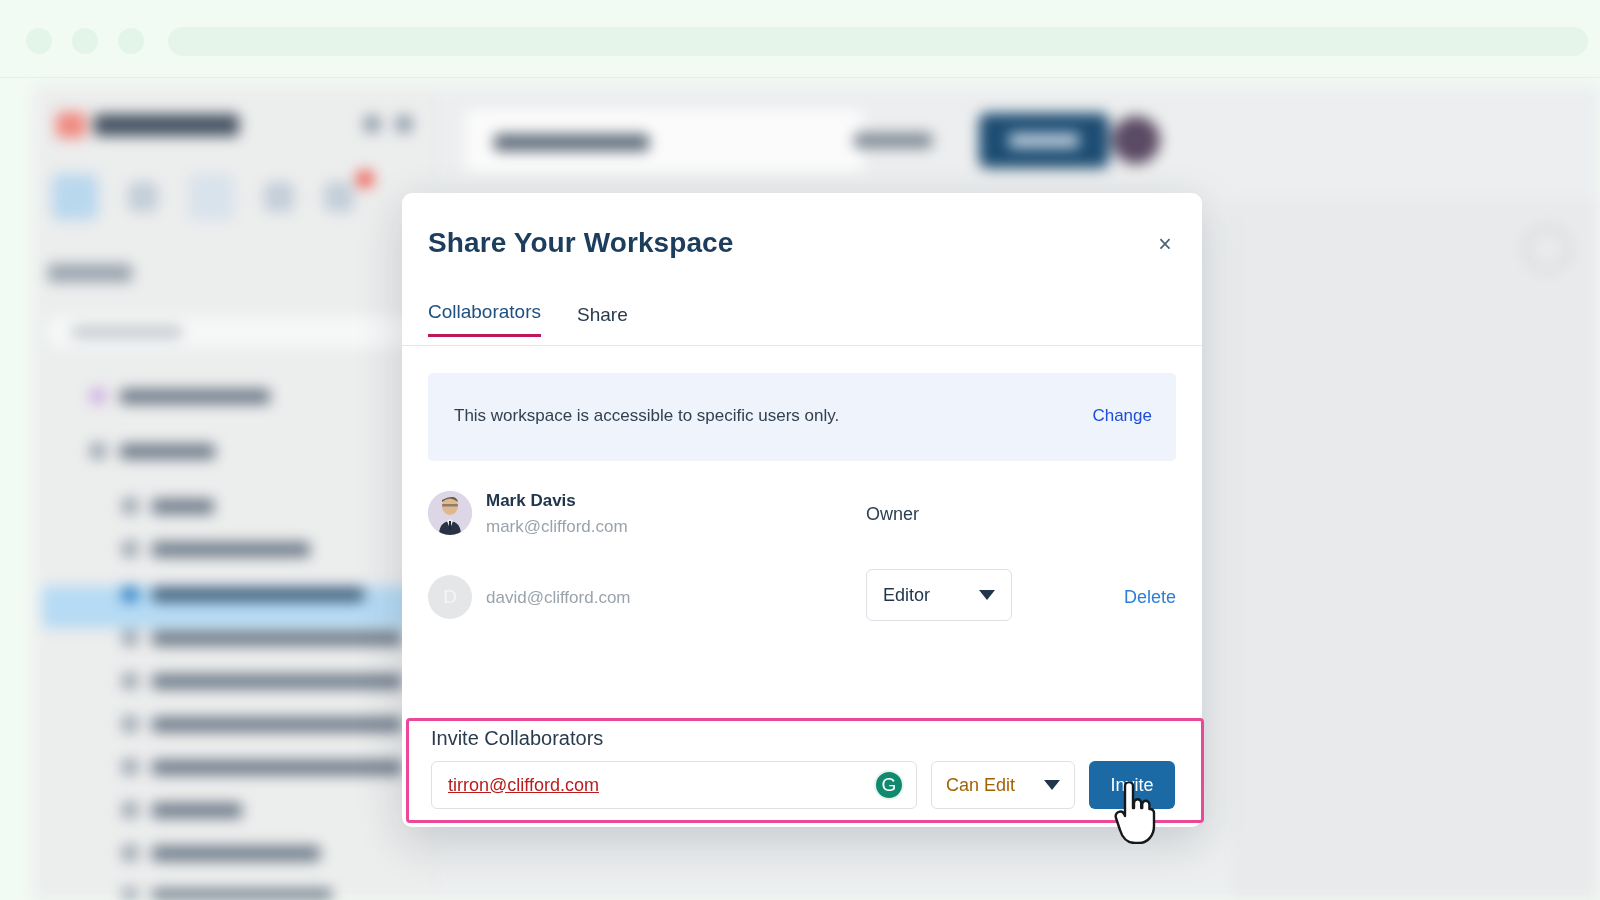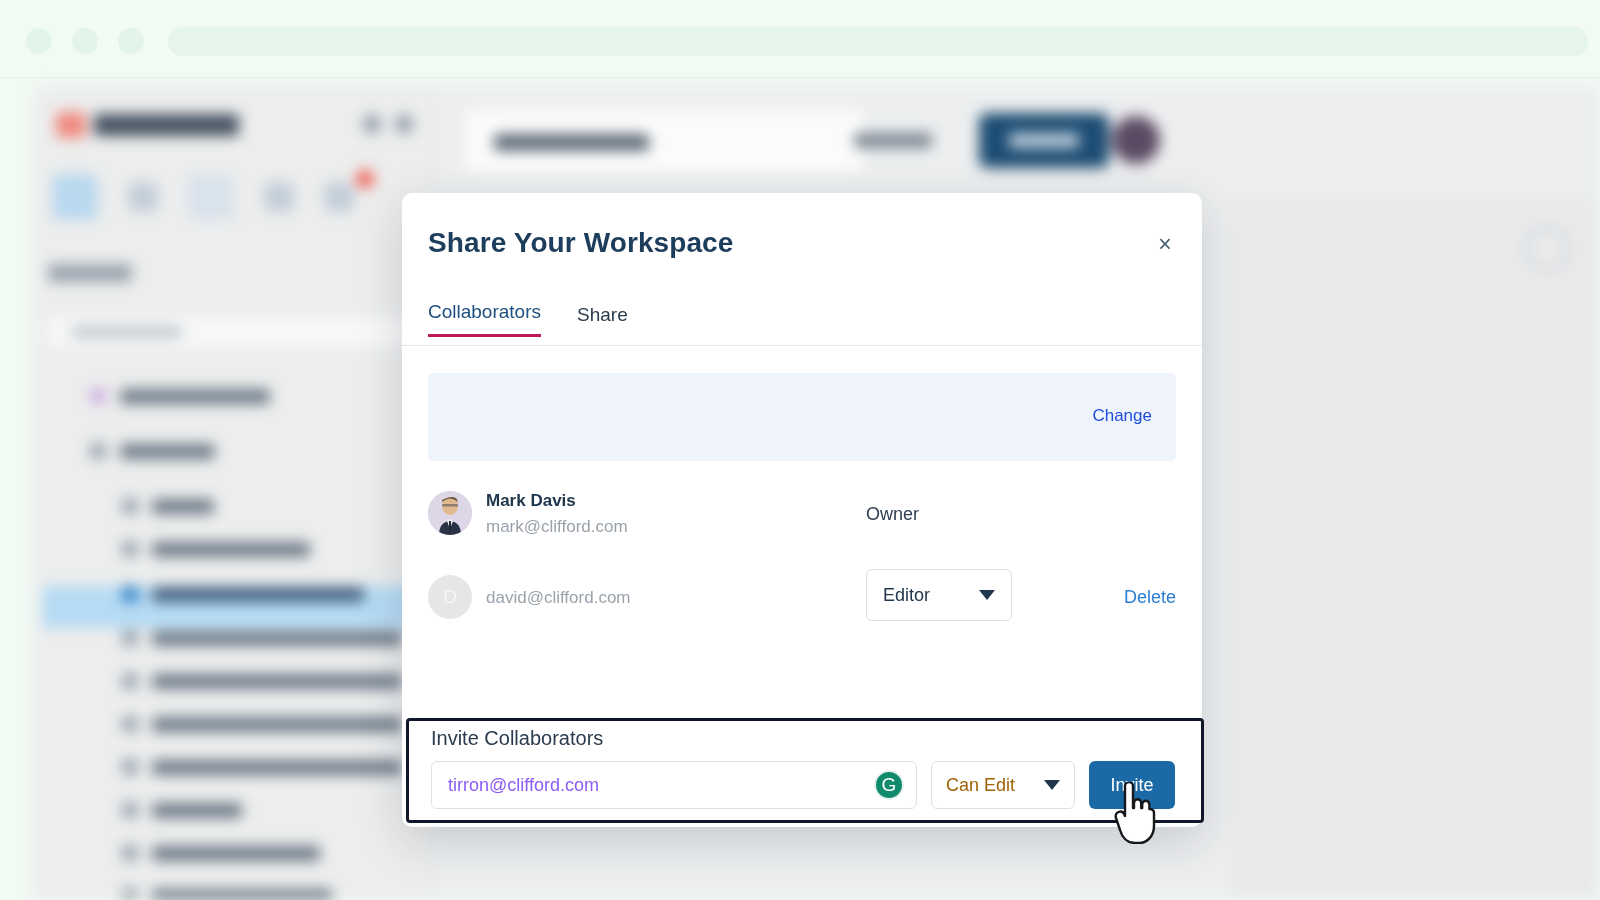--- a/index.html
+++ b/index.html
@@ -398,21 +398,21 @@
     font-size: 18px;
     color: #2b7fd4;
     cursor: pointer;
   }
 
   
   .invite-highlight {
     position: absolute;
     left: 406px; top: 718px;
     width: 798px; height: 105px;
-    border: 3px solid #0f172a;
+    border: 3px solid #ec4899;
     border-radius: 4px;
     background: #ffffff;
   }
   .invite-title {
     position: absolute;
     left: 22px; top: 6px;
     font-size: 20px;
     color: #2a3b4d;
   }
   .invite-row {
@@ -427,21 +427,22 @@
     width: 486px; height: 48px;
     border: 1px solid #dde1e5;
     border-radius: 6px;
     background: #fff;
     display: flex;
     align-items: center;
     padding: 0 16px;
   }
   .email-input span.value {
     font-size: 18px;
-    color: #8b5cf6;
+    color: #b91c1c;
+    text-decoration: underline;
   }
   .grammarly {
     position: absolute;
     right: 12px; top: 50%;
     transform: translateY(-50%);
     width: 30px; height: 30px;
     border-radius: 50%;
     background: #0f8a6d;
     color: #fff;
     font-size: 19px;
@@ -614,20 +615,21 @@
     <div class="modal-title">Share Your Workspace</div>
     <div class="close-btn">×</div>
 
     <div class="tabs">
       <div class="tab active">Collaborators</div>
       <div class="tab">Share</div>
     </div>
     <div class="tabs-rule"></div>
 
     <div class="notice">
+      <div class="notice-text">This workspace is accessible to specific users only.</div>
       <div class="notice-link">Change</div>
     </div>
 
     <div class="collab-row" style="top:382px;">
       <div class="avatar-initial">D</div>
       <div class="collab-email solo">david@clifford.com</div>
       <div class="role-select">
         <span class="val">Editor</span>
         <span class="caret"></span>
       </div>

